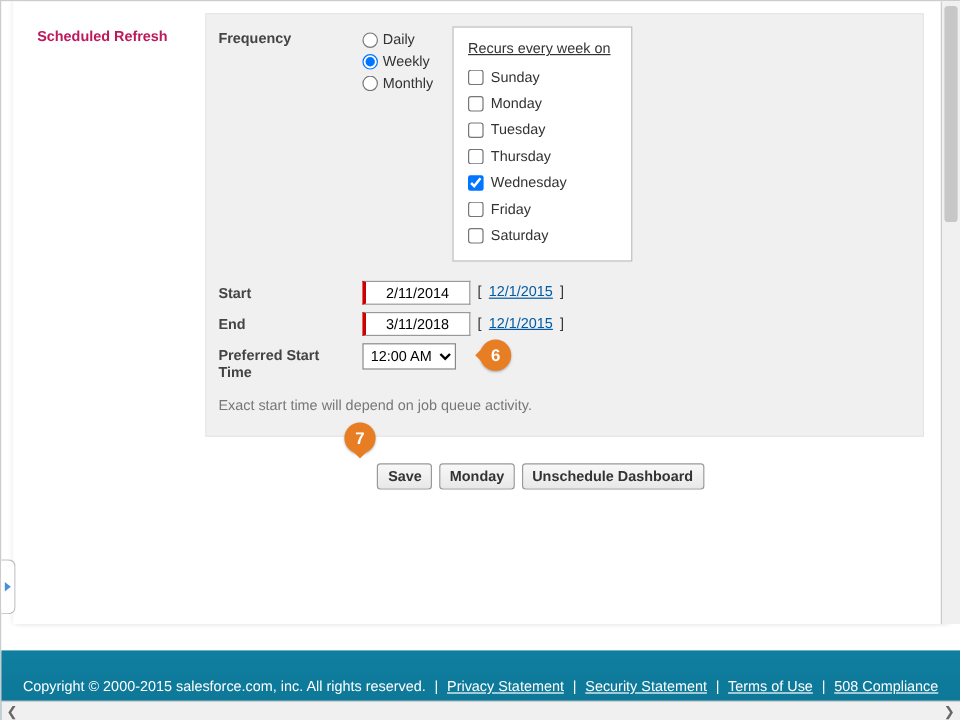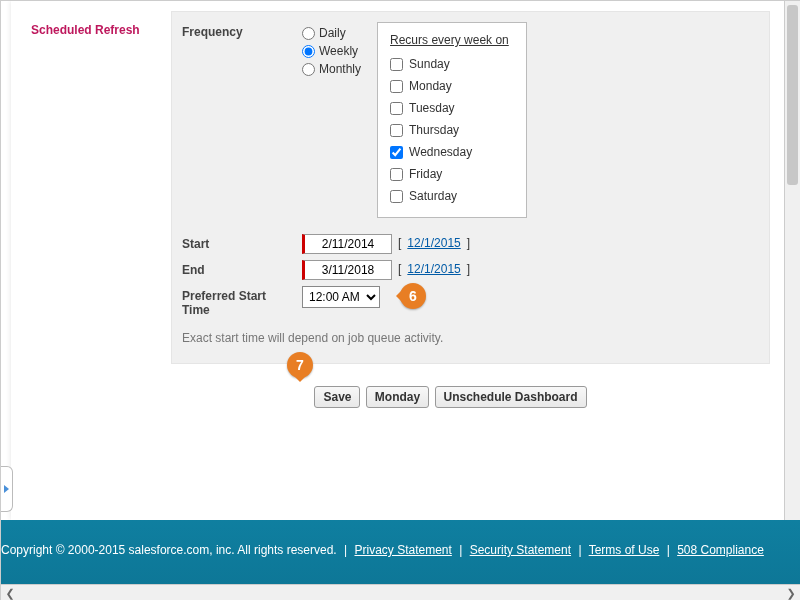--- a/index.html
+++ b/index.html
@@ -160,25 +160,25 @@
     margin-left: -6px;
     margin-top: 0;
     border: 6px solid transparent;
     border-top-color: #e87e24;
   }
   .footer {
     position: absolute;
     left: 0;
     right: 0;
     bottom: 0;
-    height: 80px;
+    height: 58px;
     background: linear-gradient(#0f7fa0, #0d7595);
     color: #fff;
     font-size: 12px;
-    text-align: left;
+    text-align: center;
     padding-top: 20px;
     line-height: 1.8;
   }
   .footer a { color: #fff; text-decoration: underline; }
   .footer .pipe { padding: 0 4px; }
   .right-scroll {
     position: absolute;
     right: 0;
     top: 0;
     bottom: 80px;

